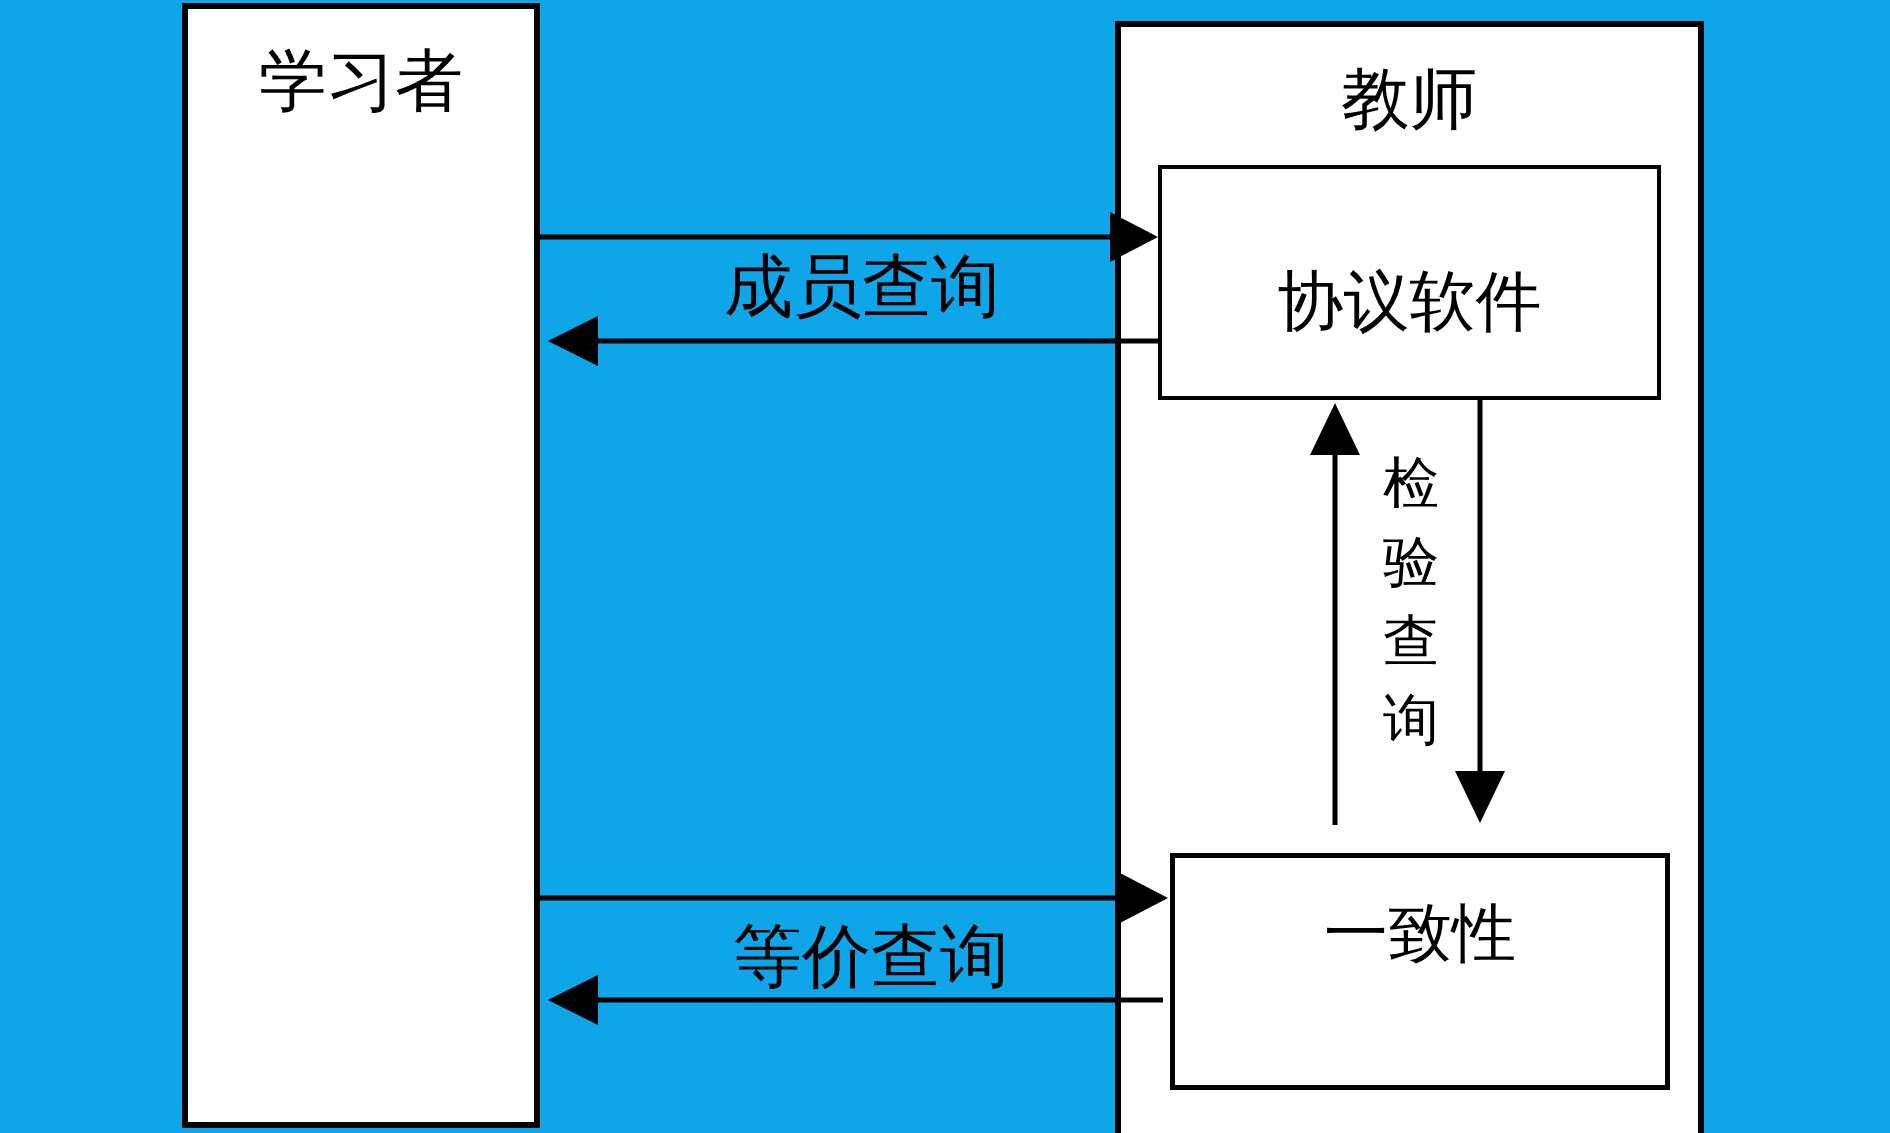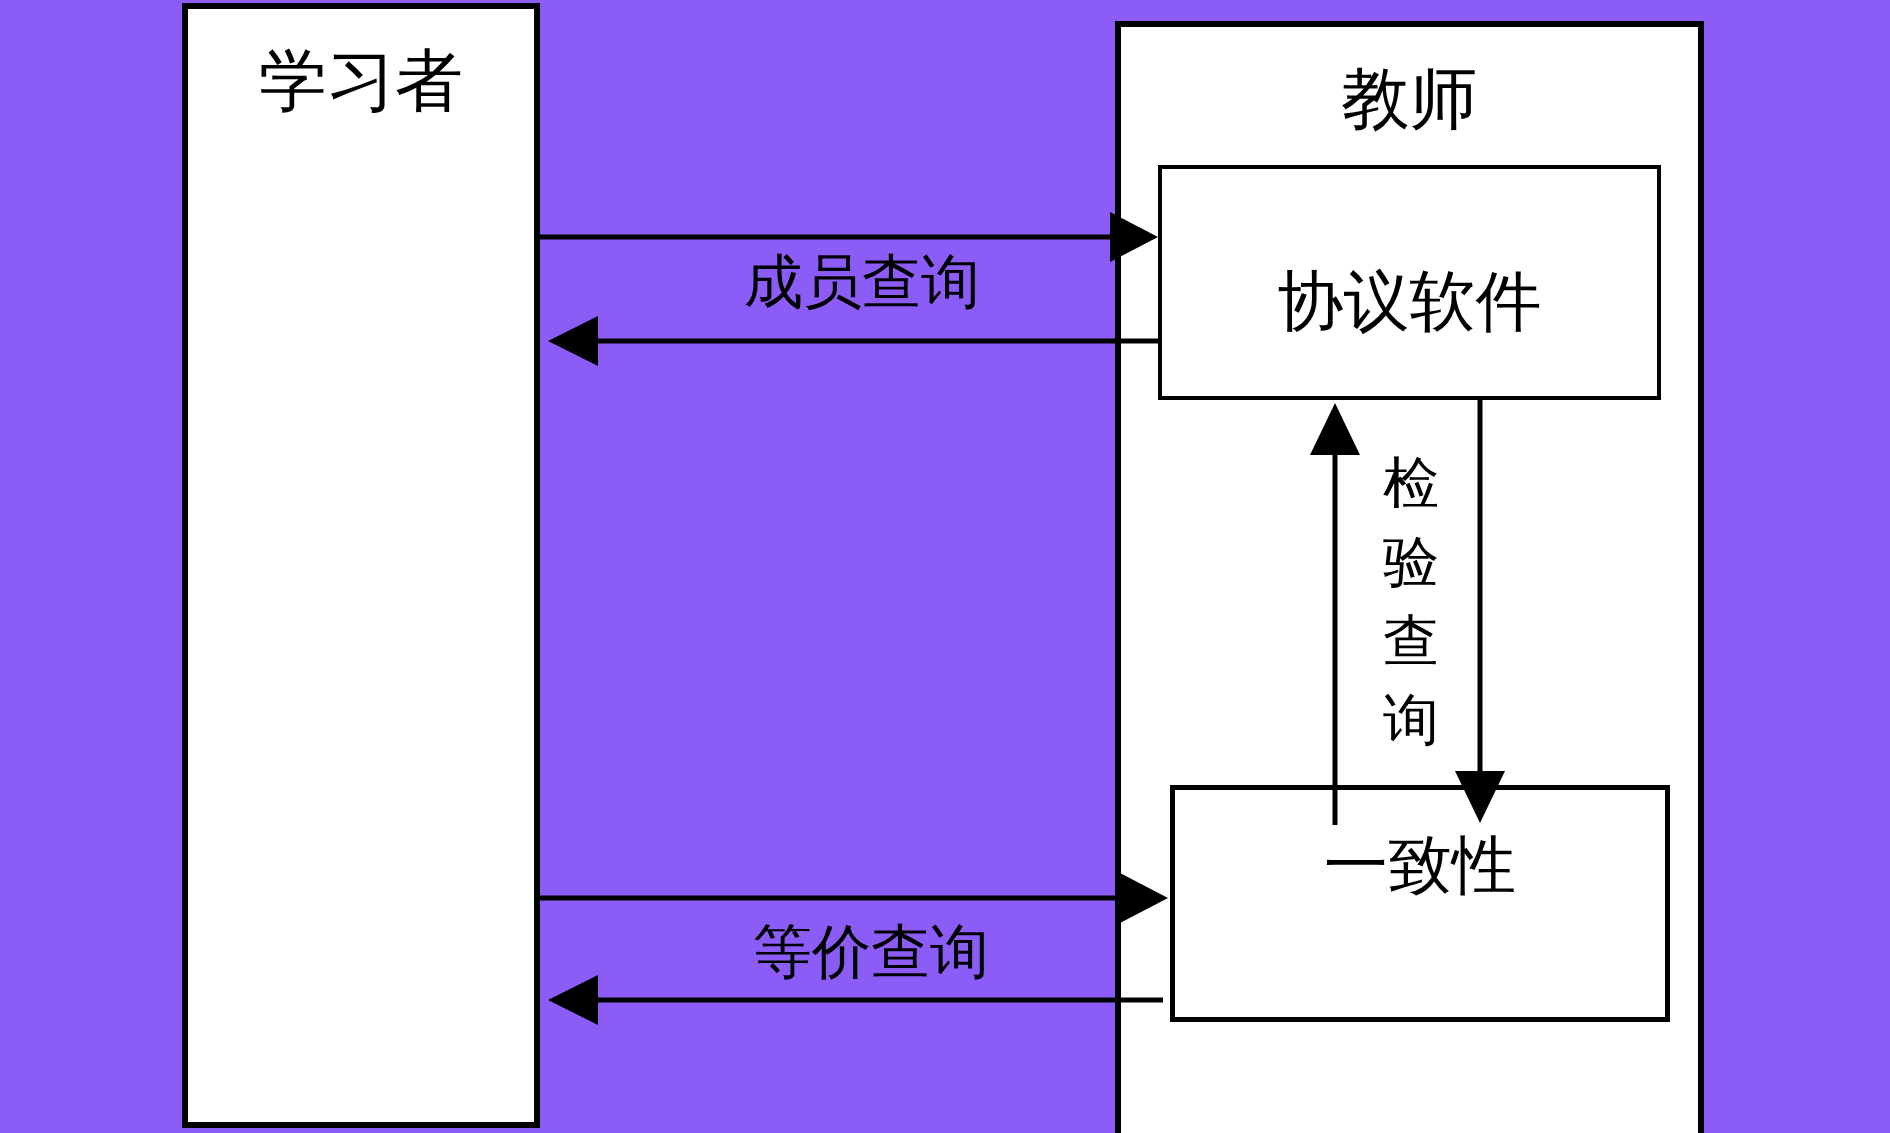--- a/index.html
+++ b/index.html
@@ -1,40 +1,40 @@
 <!DOCTYPE html>
 <html><head>
 <meta charset="utf-8">
 <style>
   html, body { margin: 0; padding: 0; background: #ffffff; }
   .canvas {
     position: relative;
     width: 1890px;
     height: 1133px;
-    background: #8b5cf6;
+    background: #0ea5e9;
     color: #000000;
     font-family: "Liberation Serif", "DejaVu Serif", serif;
     overflow: hidden;
   }
   .box {
     position: absolute;
     box-sizing: border-box;
     border: 5px solid #000000;
     background: #ffffff;
   }
   .outer-box { border-width: 6px; }
   .inner-box { border-width: 4px; }
   .label {
     position: absolute;
     text-align: center;
     white-space: nowrap;
     color: #000000;
   }
   .box-title { font-size: 68px; line-height: 68px; width: 100%; left: 0; top: 38px; }
-  .arrow-label { font-size: 59px; line-height: 66px; font-family: Liberation Mono, monospace; }
+  .arrow-label { font-size: 69px; line-height: 66px; }
   .protocol-label { font-size: 66px; line-height: 66px; width: 100%; left: 0; top: 100px; }
   .checker-label {
     font-size: 64px; line-height: 79px; width: 100%; left: 0; top: 36px;
     white-space: normal;
   }
   .vertical-label {
     position: absolute;
     left: 1383px;
     top: 444px;
     width: 50px;
@@ -63,21 +63,21 @@
   </div>
 
   <div class="box outer-box" style="left:1115px; top:3px; width:589px; height:1125px;margin-top:18px;">
     <div class="label box-title">教师</div>
   </div>
 
   <div class="box inner-box" style="left:1158px; top:165px; width:503px; height:235px;">
     <div class="label protocol-label">协议软件</div>
   </div>
 
-  <div class="box inner-box" style="border-width:5px; left:1170px; top:785px; width:500px; height:237px;">
+  <div class="box inner-box" style="border-width:5px; left:1170px; top:853px; width:500px; height:237px;">
     <div class="label checker-label">
       <span>一致性</span><br>
     </div>
   </div>
 
   <svg class="arrows" width="1890" height="1133" viewBox="0 0 1890 1133">
 
     <g>
       <line x1="537" y1="237" x2="1118" y2="237"></line>
       <polygon points="1158,237 1110,212 1110,262"></polygon>

